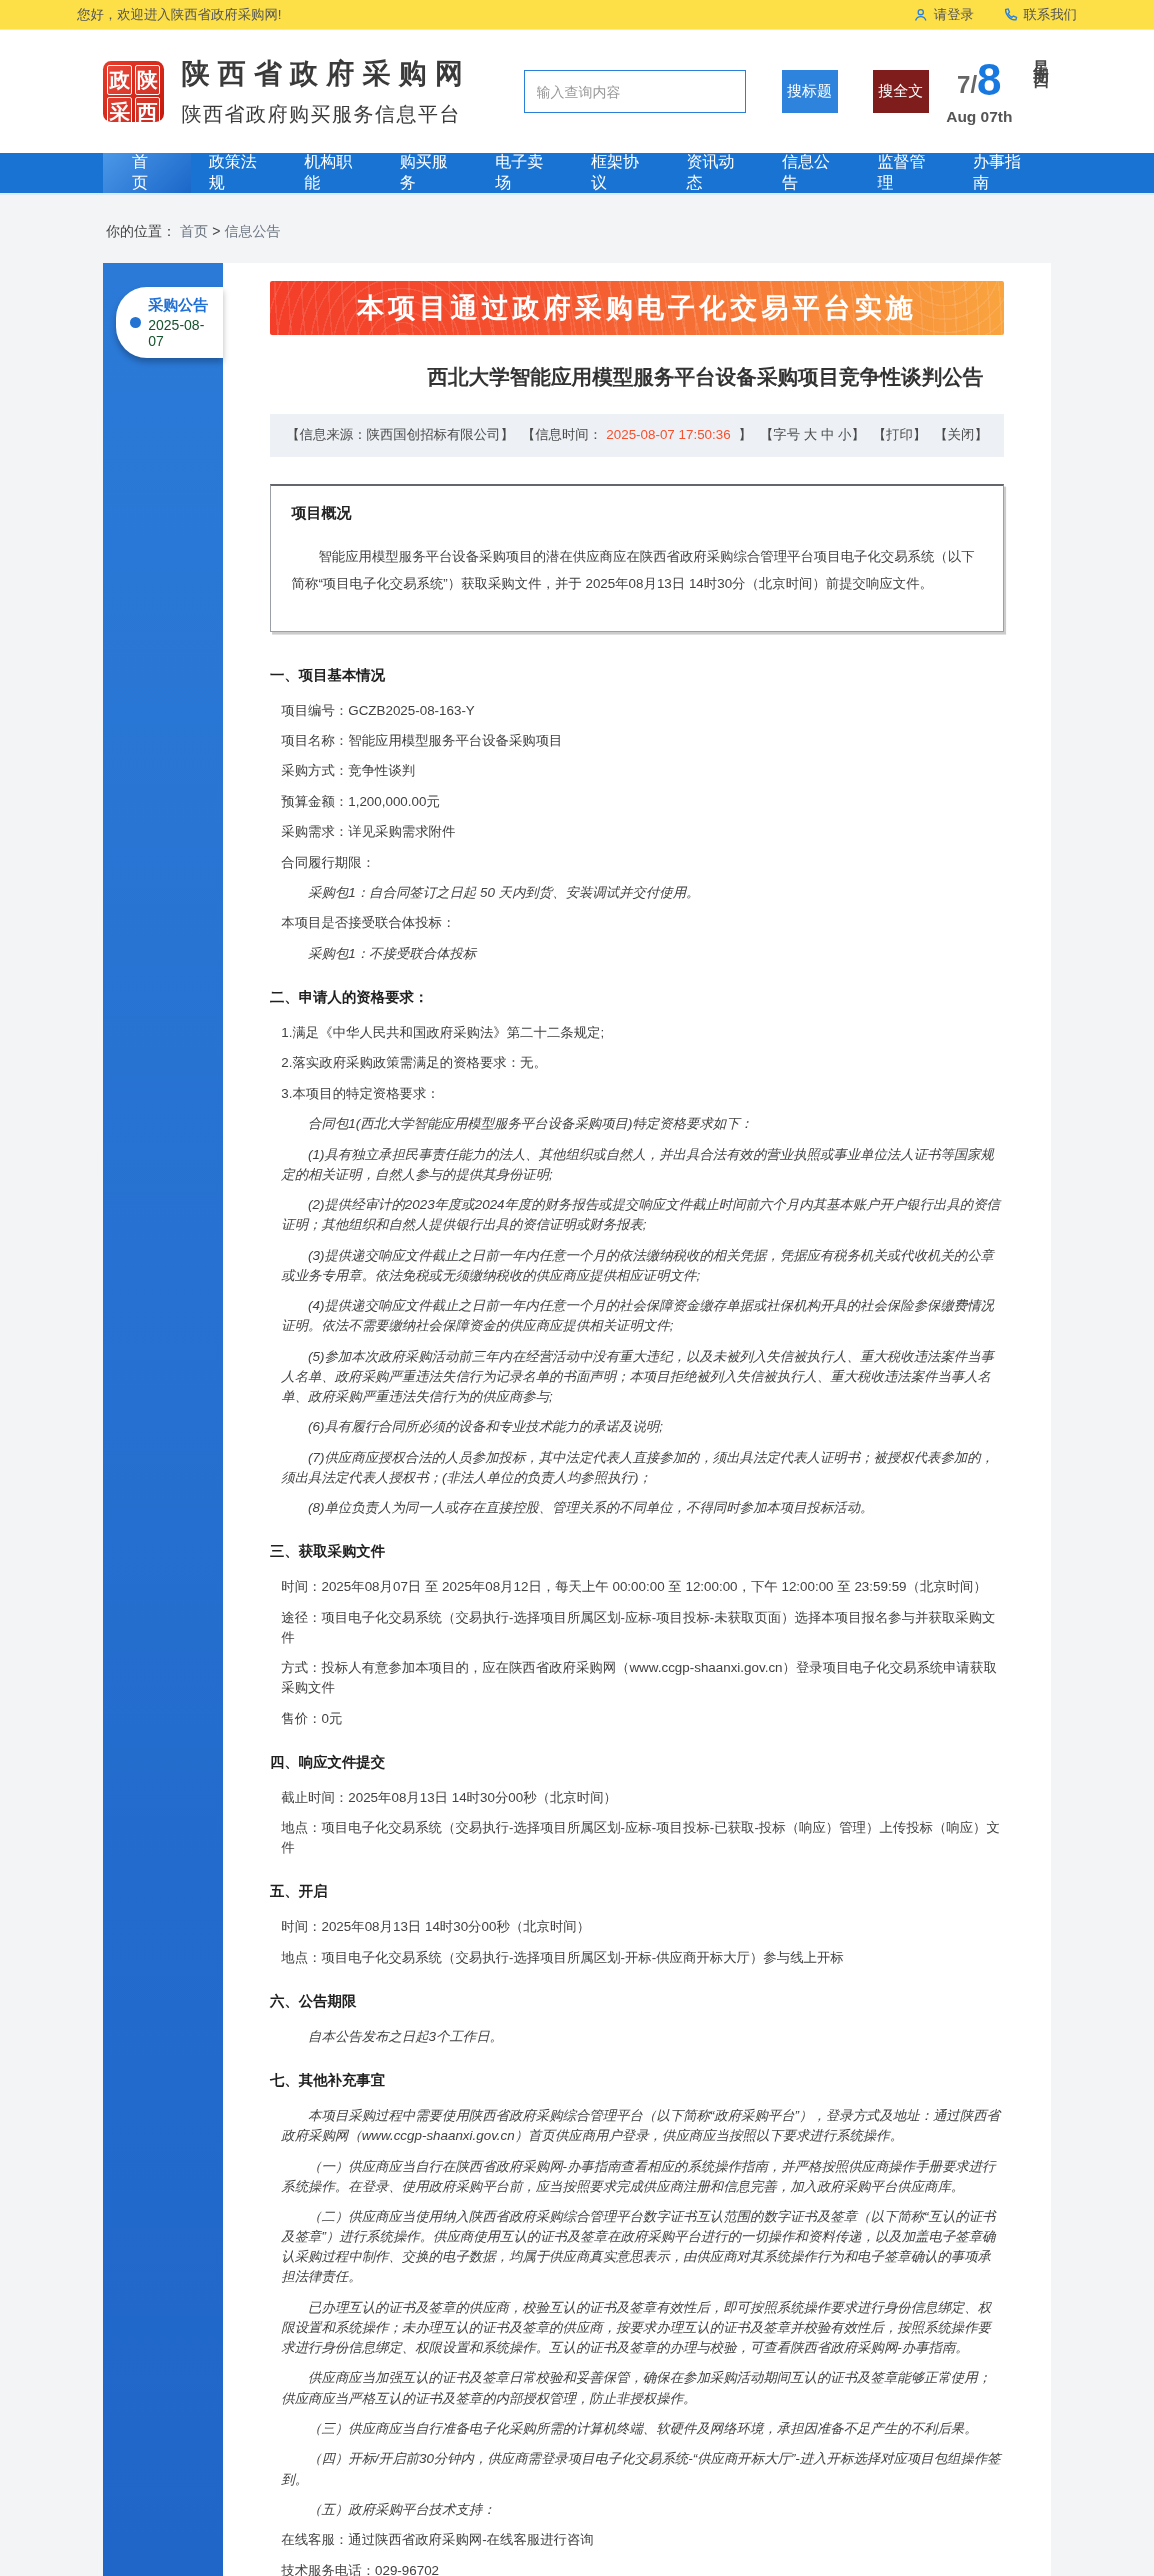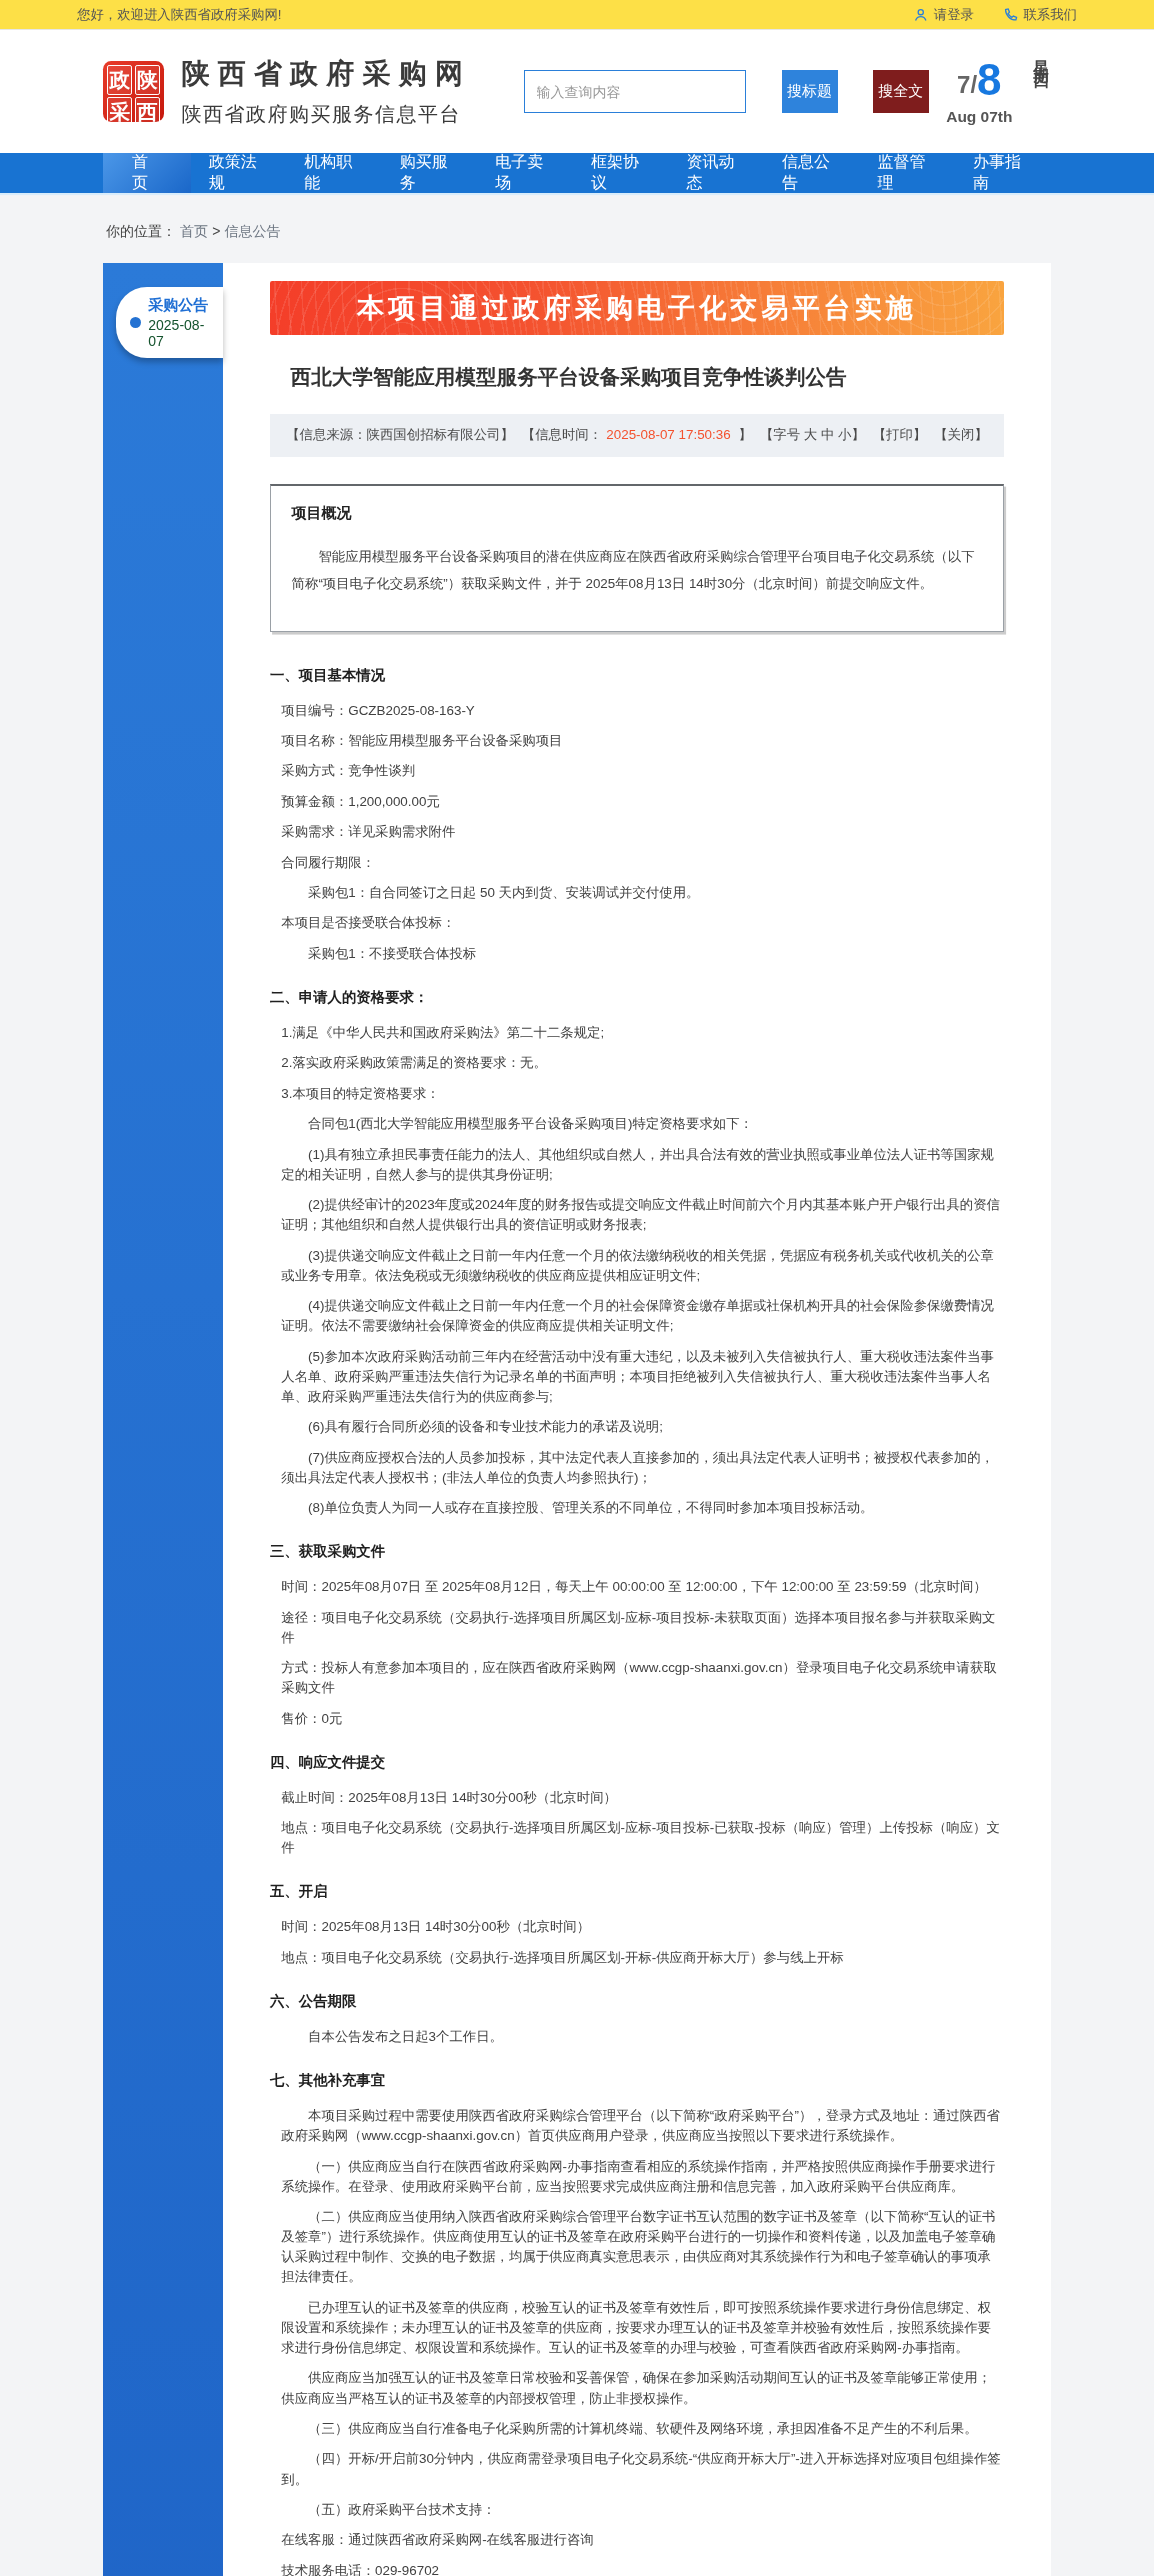--- a/index.html
+++ b/index.html
@@ -60,35 +60,35 @@
   .side-t1 { font-size:15px; font-weight:bold; color:#1f6fd4; line-height:1.2; }
   .side-t2 { font-size:14px; color:#14532d; margin-top:3.1px; }
 
   .content { flex:1; padding:18.5px 47px 31px 47px; overflow:hidden; }
   .banner { height:54px; border-radius:2.1px; display:flex; align-items:center; justify-content:center;
             color:#fff; font-size:27px; font-weight:bold; letter-spacing:4.1px;
             background:
               repeating-radial-gradient(circle at 18% 120%, rgba(255,255,255,.10) 0 1.5px, transparent 1.5px 11.3px),
               repeating-radial-gradient(circle at 92% -30%, rgba(255,255,255,.10) 0 1.5px, transparent 1.5px 13.4px),
               linear-gradient(90deg,#f43e29,#f4512f 35%,#f7873a 75%,#f9a43f); }
-  .art-title { font-size:20.6px; font-weight:bold; color:#333; text-align:left; margin:28px 20.6px 23px; }
+  .art-title { font-size:20.6px; font-weight:bold; color:#333; text-align:right; margin:28px 20.6px 23px; }
   .meta { background:#edf0f4; padding:12.4px 5.2px; text-align:center; font-size:13.4px; color:#4a4a4a; }
   .meta span { margin:0 2.1px; }
   .meta .hot { color:#f4512e; }
   .meta .act { cursor:pointer; }
 
   .overview { border:0.5px solid #9aa0a6; border-top:2.6px solid #63676b; margin-top:27px;
               box-shadow:2.1px 2.6px 0 rgba(110,110,110,.35); padding:18.5px 20.6px 33px 20.6px; }
   .ov-title { font-size:15px; font-weight:bold; color:#222; }
   .ov-text { margin-top:20.6px; font-size:13.4px; color:#414141; line-height:2.0; text-indent:2em; }
 
   .doc { margin-top:33px; font-size:13.4px; color:#414141; }
   .doc p { line-height:1.5; margin:10.3px 0 10.3px 11.3px; }
   .doc p.h { font-size:14.4px; font-weight:bold; color:#1f1f1f; margin:23px 0 14.4px 0; }
-  .doc p.pi { text-indent:2em; }
+  .doc p.pi { text-indent:2em;font-style:italic; }
 </style>
 </head>
 <body>
 
 <div class="topbar">
   <span>您好，欢迎进入陕西省政府采购网!</span>
   <div class="topbar-right">
     <div class="grp">
       <span class="mini-ico">
         <svg viewBox="0 0 24 24" width="15.5" height="15.5" fill="none" stroke="#2a7fd9" stroke-width="2">

